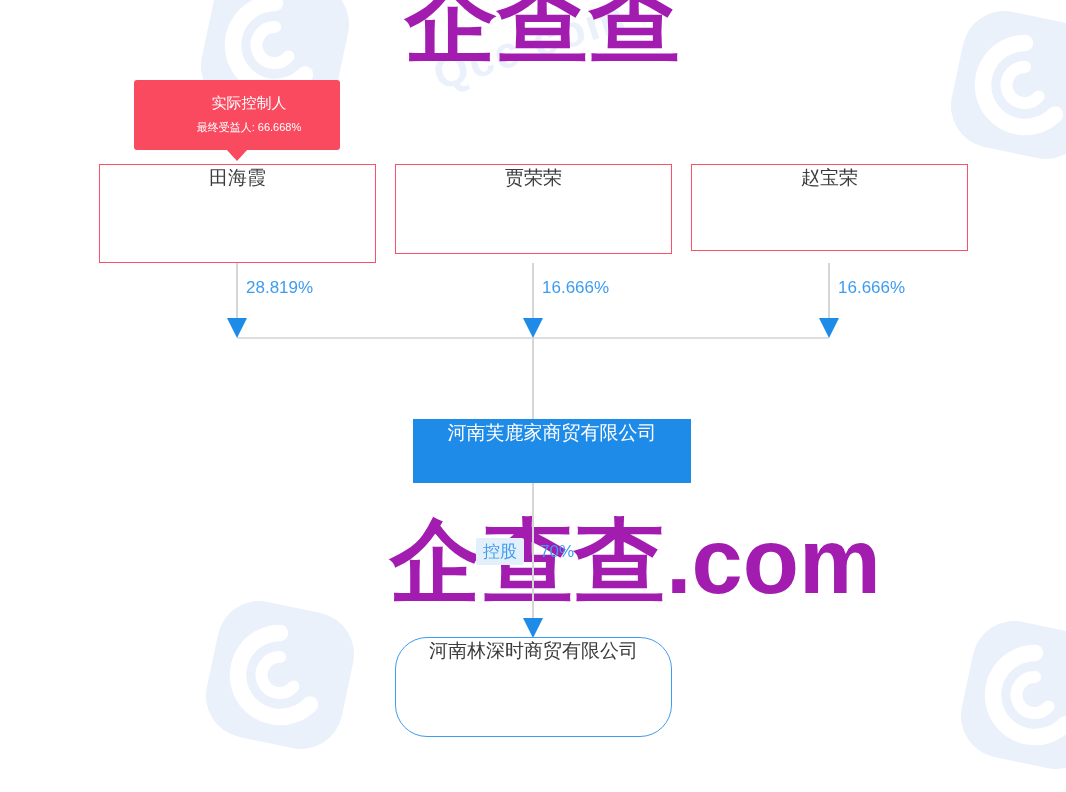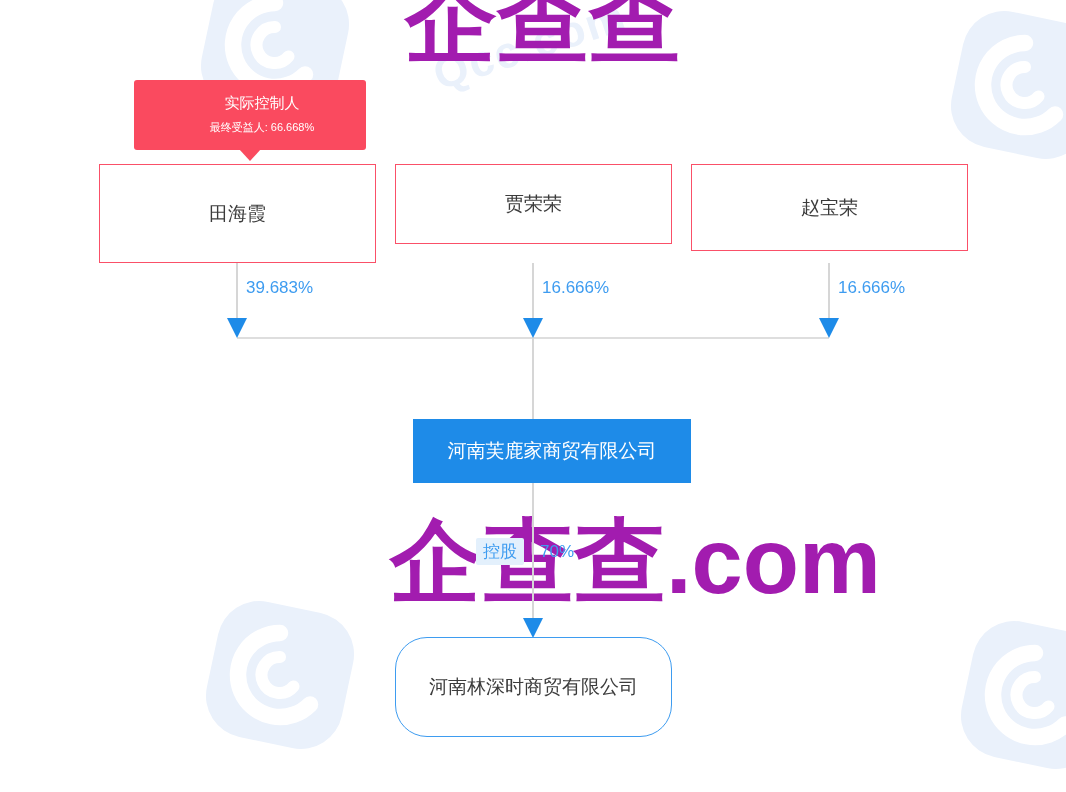--- a/index.html
+++ b/index.html
@@ -56,21 +56,21 @@
     inset: 0;
     z-index: 1;
     pointer-events: none;
   }
 
   
   .node {
     position: absolute;
     box-sizing: border-box;
     display: flex;
-    align-items: center;
+    align-items: flex-start;
     justify-content: center;
     background: #ffffff;
     text-align: center;
     z-index: 3;
   }
   .node-person {
     border: 1.5px solid #fa5068;
     color: #3c3c3c;
     font-size: 19px;
   }
@@ -84,21 +84,21 @@
     border: 1.5px solid #3e9cf0;
     color: #3c3c3c;
     font-size: 19px;
   }
 
   
   #controller-badge {
     position: absolute;
     left: 134px;
     top: 80px;
-    width: 232px;
+    width: 206px;
     height: 70px;
     background: #fa4a5f;
     border-radius: 3px;
     color: #ffffff;
     display: flex;
     flex-direction: column;
     align-items: center;
     justify-content: center;
     z-index: 6;
     box-sizing: border-box;
@@ -215,29 +215,29 @@
   <div id="controller-badge">
     <div class="line1">实际控制人</div>
     <div class="line2">最终受益人: 66.668%</div>
     <div id="controller-badge-tail"></div>
   </div>
 
   <div class="node node-person" style="left:99px;top:164px;width:277px;height:99px;">
     <span>田海霞</span>
   </div>
 
-  <div class="node node-person" style="left:395px;top:164px;width:277px;height:80px;">
+  <div class="node node-person" style="left:395px;top:164px;width:277px;height:90px;">
     <span>贾荣荣</span>
   </div>
 
   <div class="node node-person" style="left:691px;top:164px;width:277px;height:87px;">
     <span>赵宝荣</span>
   </div>
 
-  <div class="edge-label" style="left:246px;top:278px;">39.683%</div>
+  <div class="edge-label" style="left:246px;top:278px;">28.819%</div>
   <div class="edge-label" style="left:542px;top:278px;">16.666%</div>
   <div class="edge-label" style="left:838px;top:278px;">16.666%</div>
 
   <div class="node node-company-main" style="left:413px;top:419px;width:278px;height:64px;">
     <span>河南芙鹿家商贸有限公司</span>
   </div>
 
   <div class="edge-label" style="left:476px;top:538px;text-align:right;">
     <span class="tag">控股</span><span class="pct">70%</span>
   </div>

